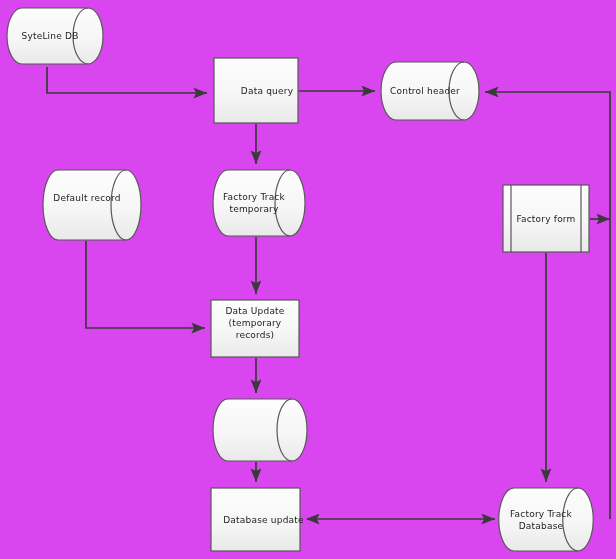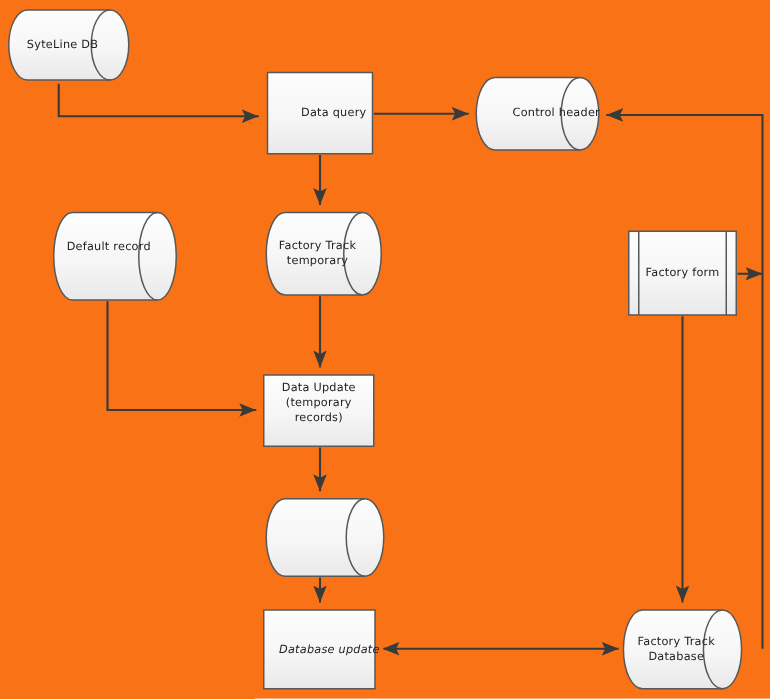--- a/index.html
+++ b/index.html
@@ -8,21 +8,21 @@
     padding: 0;
     background: #ffffff;
   }
   body {
     font-family: "DejaVu Sans", sans-serif;
   }
   #canvas {
     position: relative;
     width: 616px;
     height: 559px;
-    background: #f97316;
+    background: #d946ef;
     overflow: hidden;
   }
   #canvas svg {
     position: absolute;
     left: 0;
     top: 0;
   }
   .node-label {
     position: absolute;
     display: flex;
@@ -131,31 +131,31 @@
         <path d="M514,488 L578,488 A15,31 0 0,1 578,551 L514,551 A15,31 0 0,1 514,488 Z"></path>
         <path d="M578,488 A15,31 0 0,0 578,551" fill="none"></path>
       </g>
     </g>
   </svg>
 
   <div class="node-label" style="left:8px;  top:8px;   width:84px;  height:56px;">SyteLine DB</div>
 
   <div class="node-label" style="left:214px; top:58px;  width:106px;  height:65px;">Data query</div>
 
-  <div class="node-label" style="left:382px; top:62px;  width:86px;  height:58px;padding-left:20px;">Control header</div>
+  <div class="node-label" style="left:382px; top:62px;  width:86px;  height:58px;">Control header</div>
 
   <div class="node-label" style="left:44px;  top:170px; width:86px;  height:56px;text-align:right;">Default record</div>
 
   <div class="node-label" style="left:214px; top:170px; width:80px;  height:66px;">Factory Track
 temporary</div>
 
   <div class="node-label" style="left:511px; top:185px; width:70px;  height:67px;">Factory form</div>
 
   <div class="node-label" style="left:208px; top:300px; width:94px;  height:46px;">Data Update
 (temporary records)</div>
 
 
-  <div class="node-label" style="left:211px; top:488px; width:105px;  height:63px;font-style:italic;">Database update</div>
+  <div class="node-label" style="left:211px; top:488px; width:105px;  height:63px;">Database update</div>
 
   <div class="node-label" style="left:500px; top:488px; width:82px;  height:63px;">Factory Track
 Database</div>
 
 </div>
 
 </body></html>

